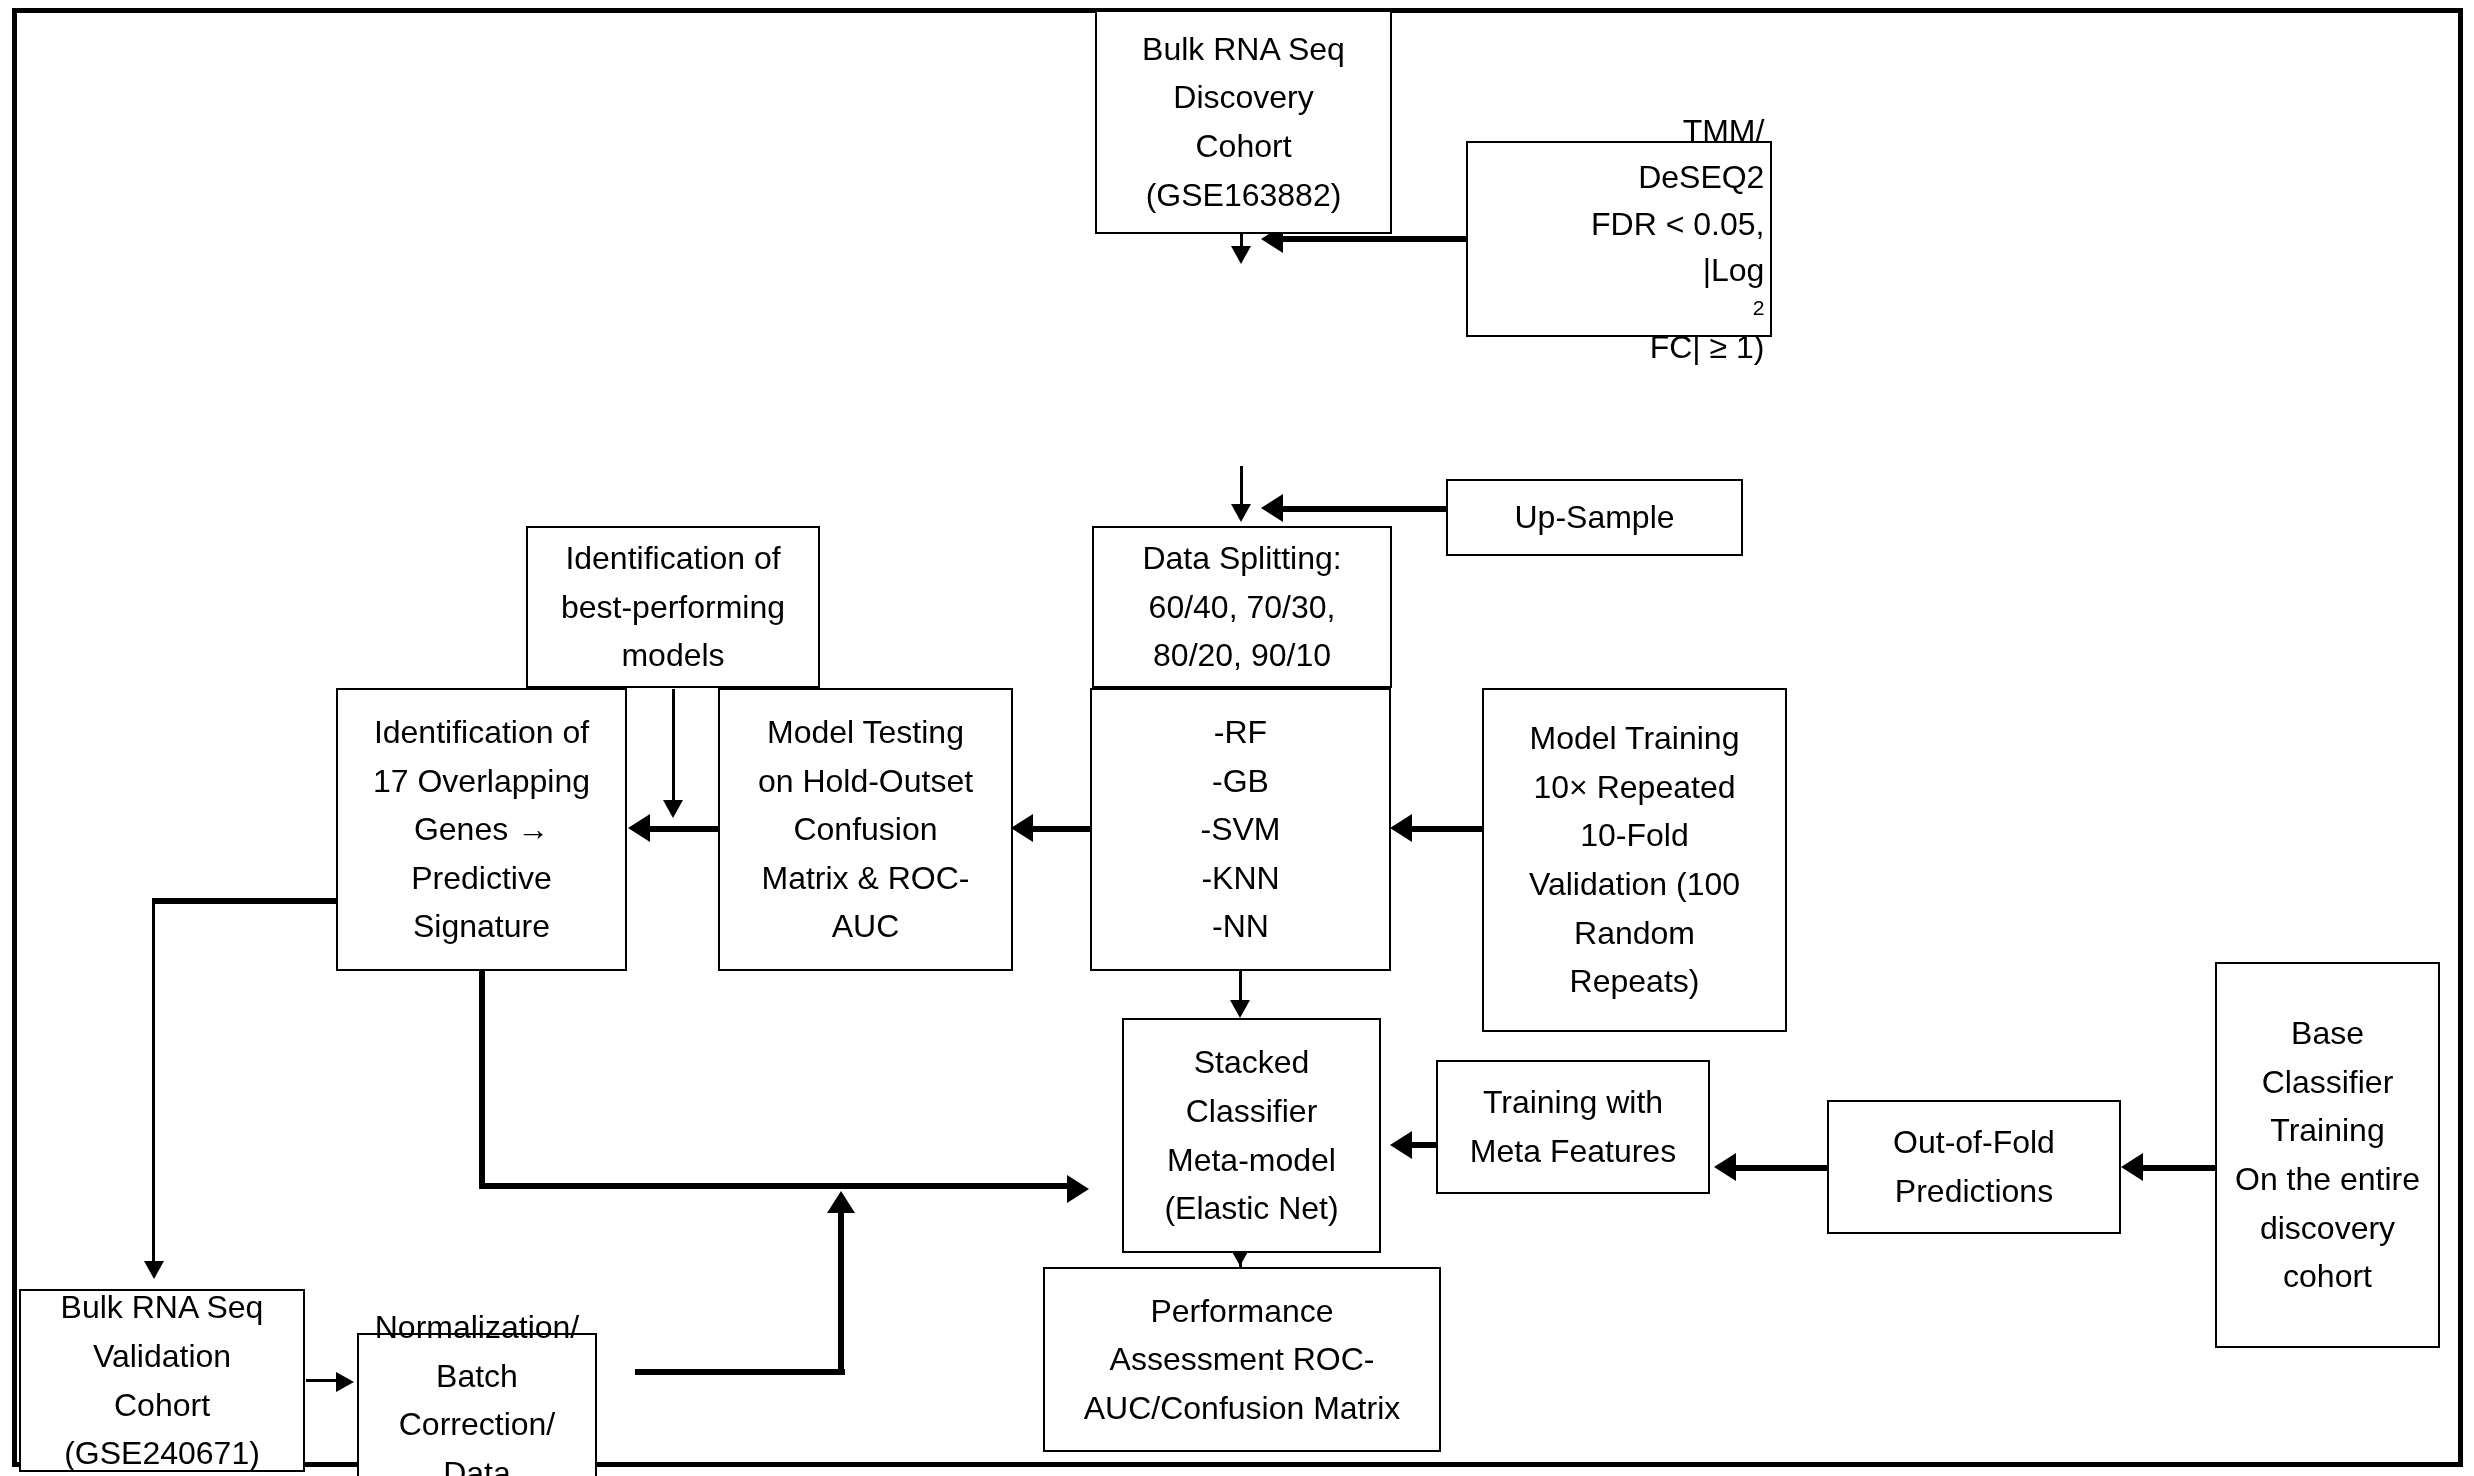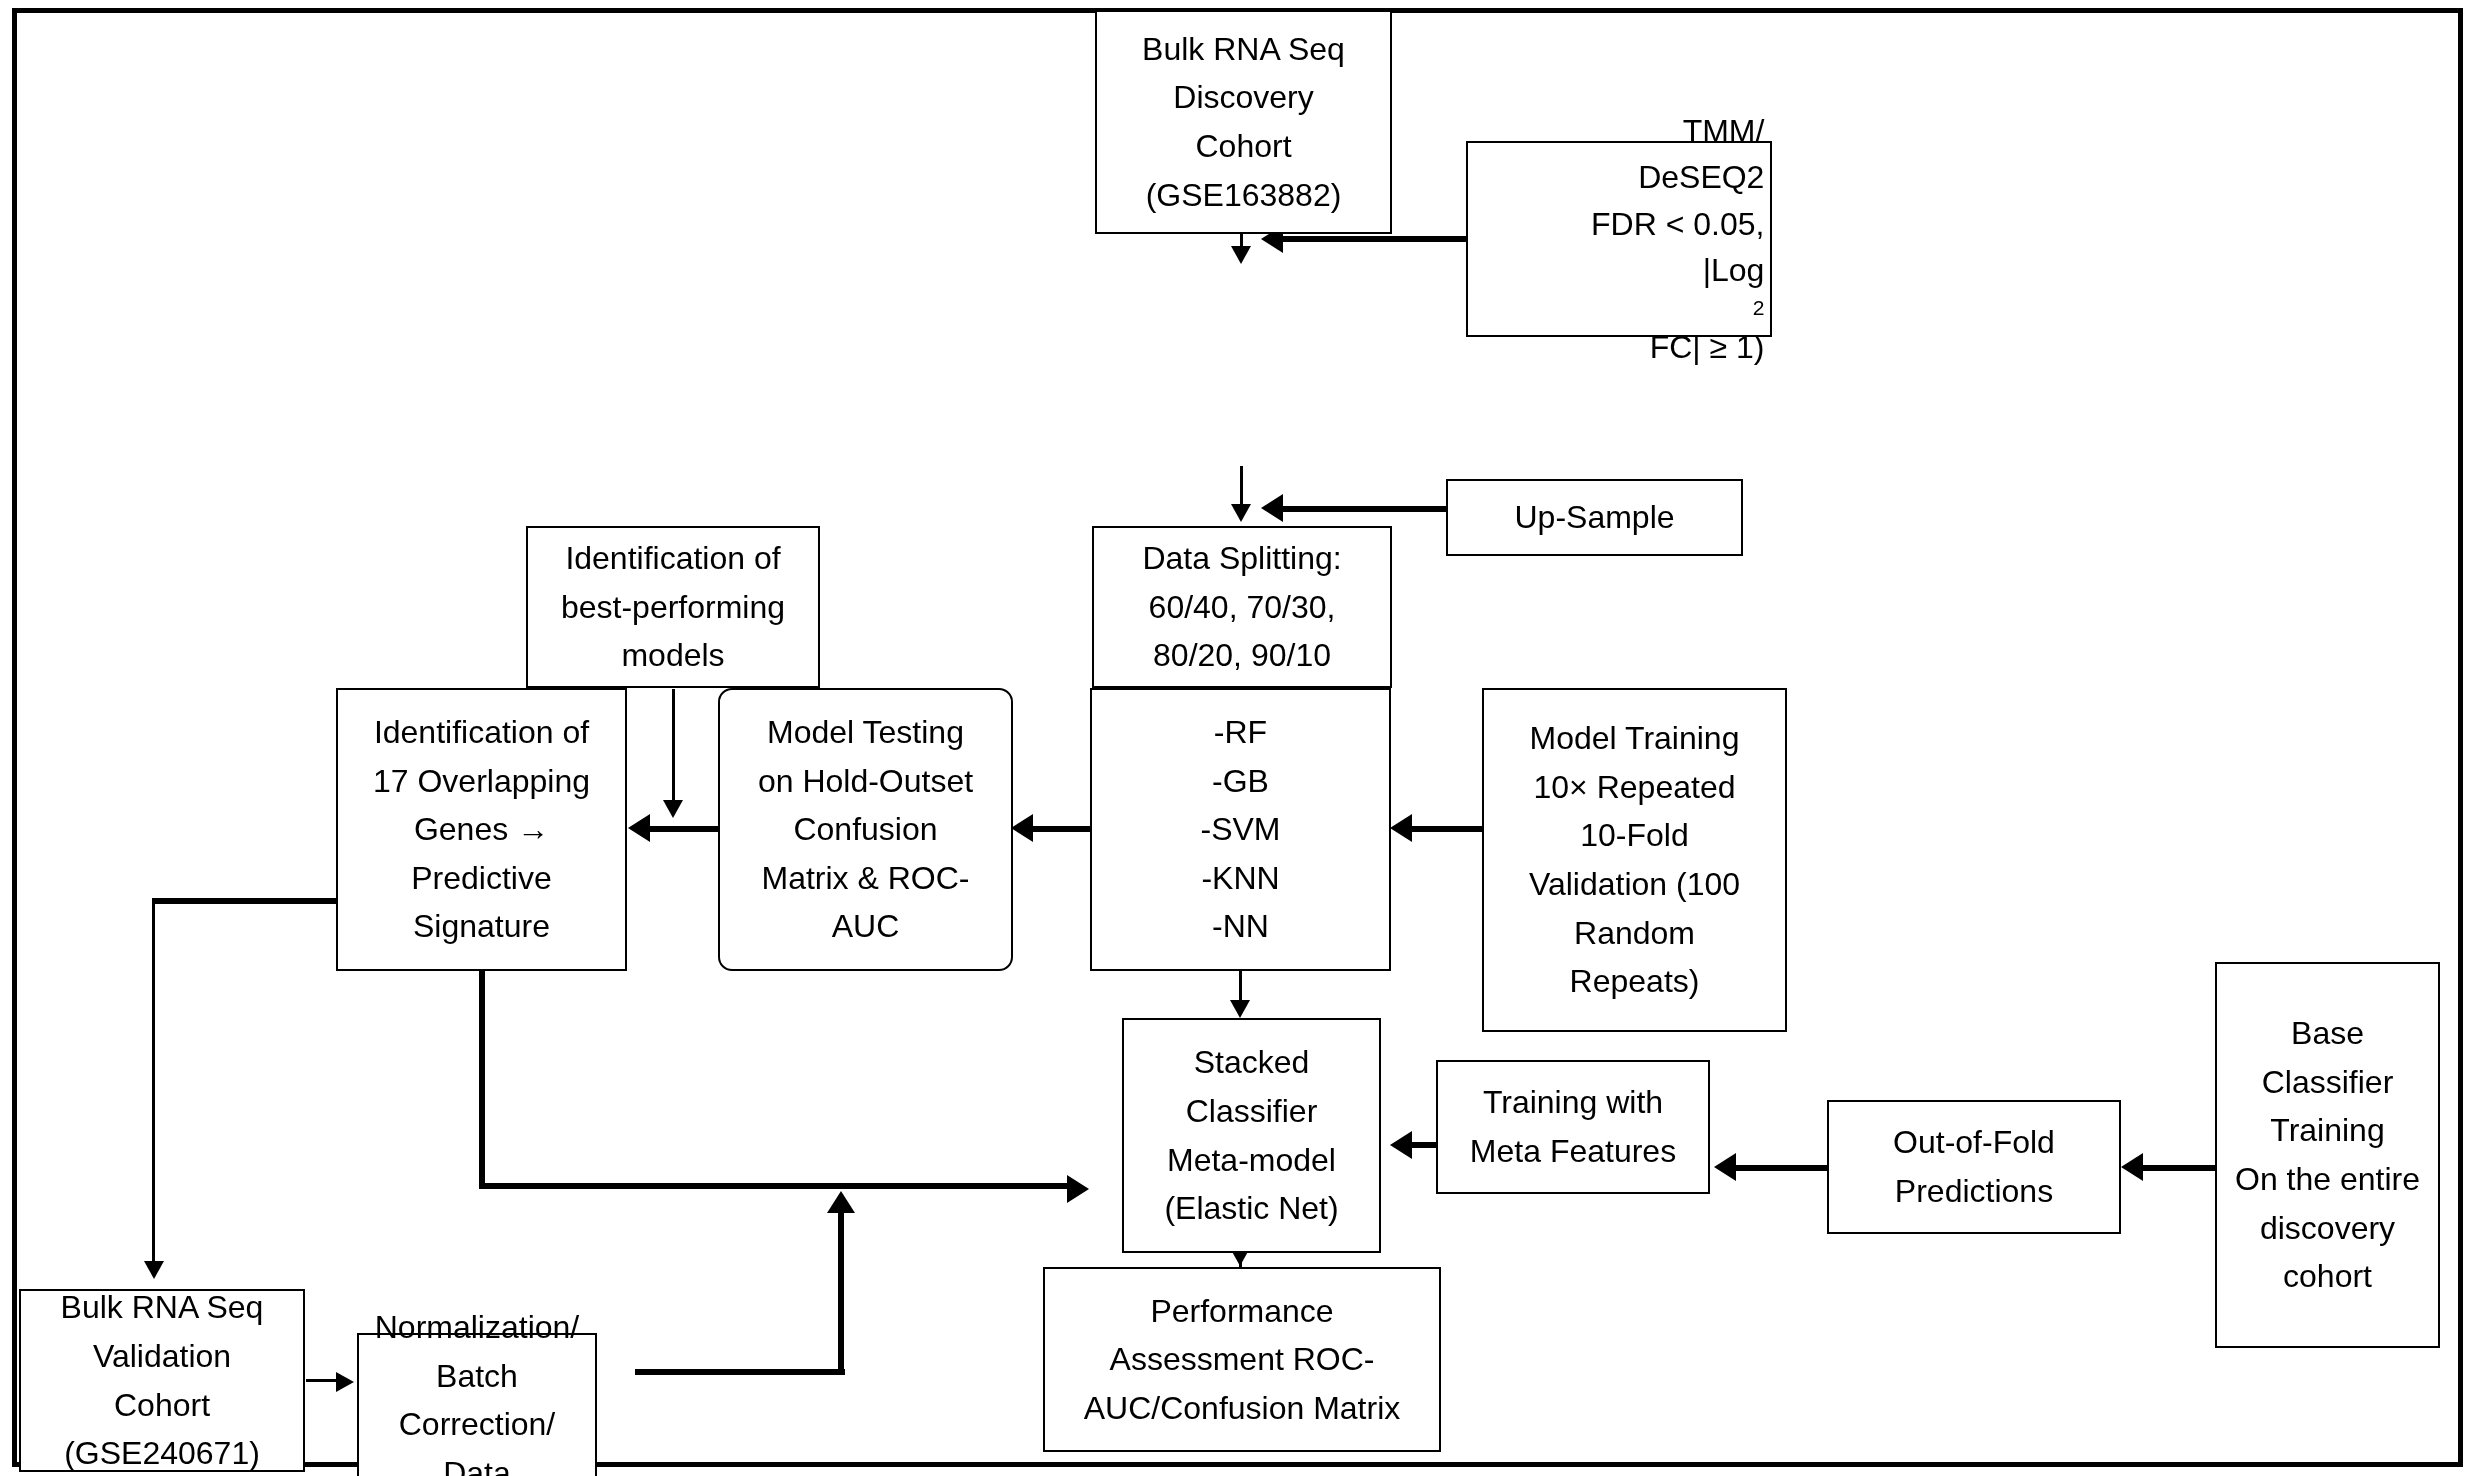--- a/index.html
+++ b/index.html
@@ -110,21 +110,21 @@
   </div>
 
   <div class="node" style="left:336px; top:688px; width:291px; height:283px;">
     <span>Identification of
 17 Overlapping
 Genes →
 Predictive
 Signature</span>
   </div>
 
-  <div class="node" style="left:718px; top:688px; width:295px; height:283px;border-radius:14px;">
+  <div class="node" style="left:718px; top:688px; width:295px; height:283px;">
     <span>Model Testing
 on Hold-Outset
 Confusion
 Matrix &amp; ROC-
 AUC</span>
   </div>
 
   <div class="node" style="left:1090px; top:688px; width:301px; height:283px;">
     <span>-RF
 -GB

